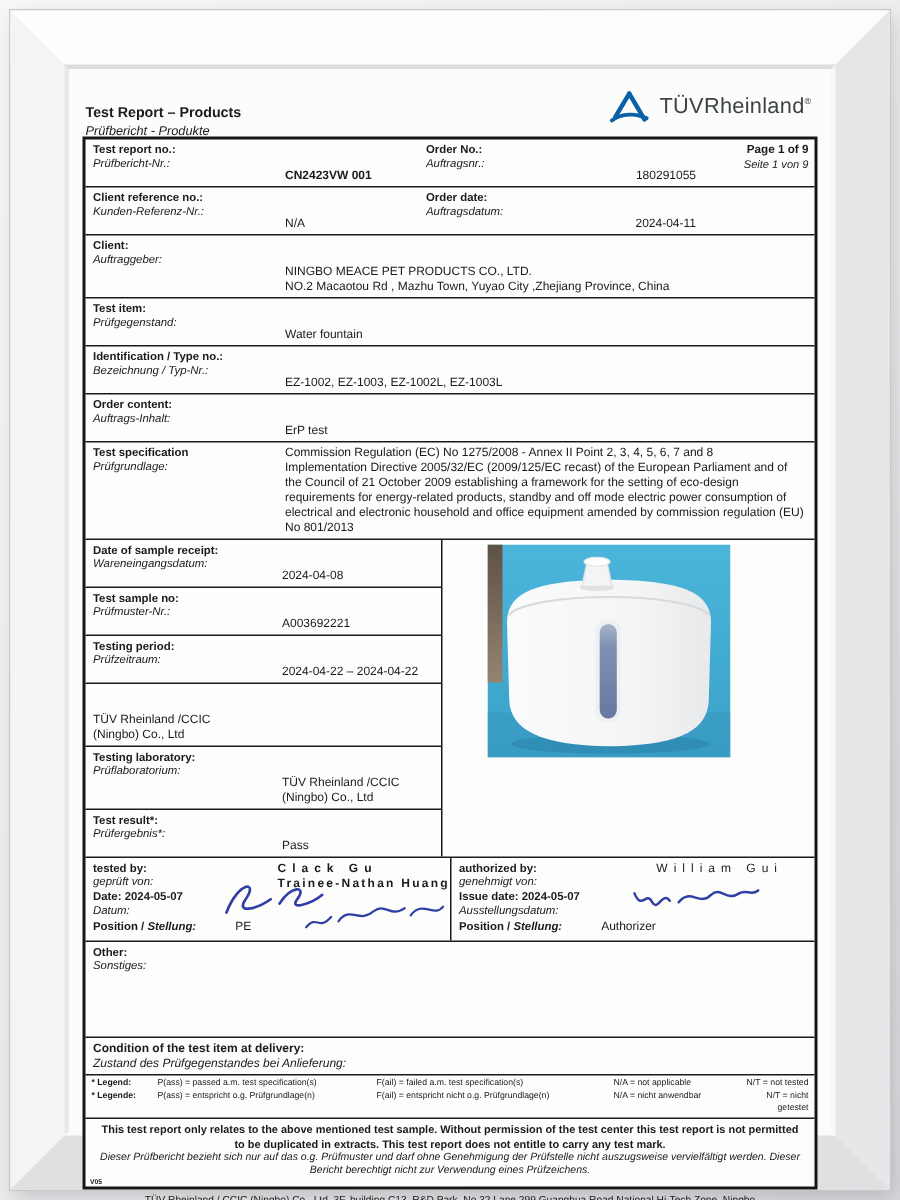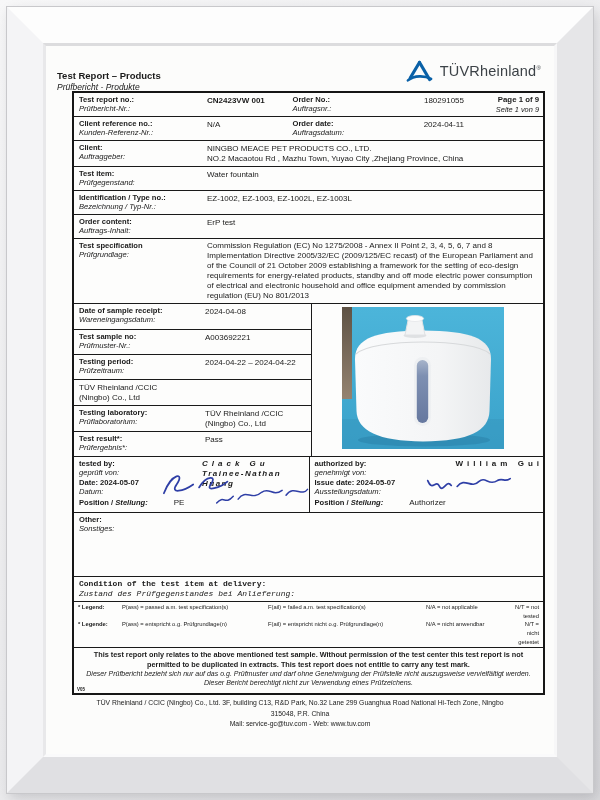--- a/index.html
+++ b/index.html
@@ -33,58 +33,58 @@
   }
   
   .hdr { display: flex; justify-content: space-between; align-items: flex-start; height: 38px; padding: 4px 2px 0 2px; }
   .hdr-title .en { font-size: 9.5px; font-weight: 700; margin-top: 13px; }
   .hdr-title .de { font-size: 8.5px; font-style: italic; }
   .brand { display: flex; align-items: center; gap: 7px; margin-top: 2px; margin-right: 2px; }
   .brand-text { font-size: 14.5px; color: #3c4247; letter-spacing: .2px; }
   .brand-text b { font-weight: 400; }
   .brand-text sup { font-size: 6px; vertical-align: super; }
   
-  .tbl { border: 2.5px solid #161616; background: #fdfdfc; margin-left: 17px; }
+  .tbl { border: 2.5px solid #161616; background: #fdfdfc; }
   .trow { display: flex; border-top: 1.5px solid #1a1a1a; }
   .trow:first-child { border-top: none; }
   .cell { padding: 2px 5px; }
   .lblc { width: 128px; flex: 0 0 128px; }
   .en { font-weight: 700; font-size: 7.6px; }
   .de { font-style: italic; font-weight: 400; font-size: 7.6px; }
-  .val { font-size: 8px; padding-top: 3px; }
+  .val { font-size: 8px; padding-top: 19px; }
   .l2 { width: 96px; flex: 0 0 96px; }
   .v2 { flex: 1; text-align: right; }
   .pagec { width: 74px; flex: 0 0 74px; text-align: right; padding-right: 4px; }
   .pagec .en { font-size: 7.8px; }
   .pagec .de { font-size: 7.4px; }
   .vmid { flex: 1; }
   .spec .val { padding-top: 2px; }
   
   .sampwrap { display: flex; border-top: 1.5px solid #1a1a1a; }
   .sampleft { width: 238px; flex: 0 0 238px; border-right: 1.5px solid #1a1a1a; }
   .srow { display: flex; border-top: 1.2px solid #1a1a1a; min-height: 25px; }
   .srow:first-child { border-top: none; }
   .srow .lblc { width: 126px; flex: 0 0 126px; }
   .photocell { flex: 1; padding: 3px 0 3px 30px; }
   
   .sigrow { display: flex; border-top: 1.5px solid #1a1a1a; min-height: 56px; }
   .sighalf { width: 50%; position: relative; padding: 2px 5px; }
   .sighalf + .sighalf { border-left: 1.5px solid #1a1a1a; }
   .signame1 { letter-spacing: 4px; font-weight: 700; font-size: 8px; }
   .signame2 { letter-spacing: 1.5px; font-weight: 700; font-size: 8px; }
-  .signames { position: absolute; left: 128px; top: 2px; font-style: italic; }
-  .signame-r { position: absolute; right: 0; top: 2px; letter-spacing: 4px; font-weight: 700; font-size: 8px; }
+  .signames { position: absolute; left: 128px; top: 2px; }
+  .signame-r { position: absolute; right: 21px; top: 2px; letter-spacing: 4px; font-weight: 400; font-size: 8px; }
   .sigline { font-size: 7.6px; }
   .sigpos { display: flex; gap: 26px; font-size: 7.6px; margin-top: 1px; }
   .sigpos .pv { font-weight: 400; font-size: 8px; text-align: center; }
   .sigsvg { position: absolute; inset: 0; width: 100%; height: 100%; pointer-events: none; }
   
   .otherrow { border-top: 1.5px solid #1a1a1a; height: 64px; padding: 2px 5px; }
   .condrow { display: flex; border-top: 1.5px solid #1a1a1a; padding: 2px 5px; }
-  .condl { width: 243px; flex: 0 0 243px; font-family: Liberation Mono, monospace; }
+  .condl { width: 243px; flex: 0 0 243px; }
   .condr { flex: 1; font-size: 7.8px; padding-top: 1px; }
   
   .legend { border-top: 1.2px solid #1a1a1a; padding: 1px 4px; font-size: 5.8px; }
   .legline { display: flex; line-height: 1.5; }
   .legline .c0 { width: 44px; font-weight: 700; }
   .legline .c1 { width: 146px; }
   .legline .c2 { width: 158px; }
   .legline .c3 { width: 86px; }
   .legline .c4 { flex: 1; text-align: right; }
   

